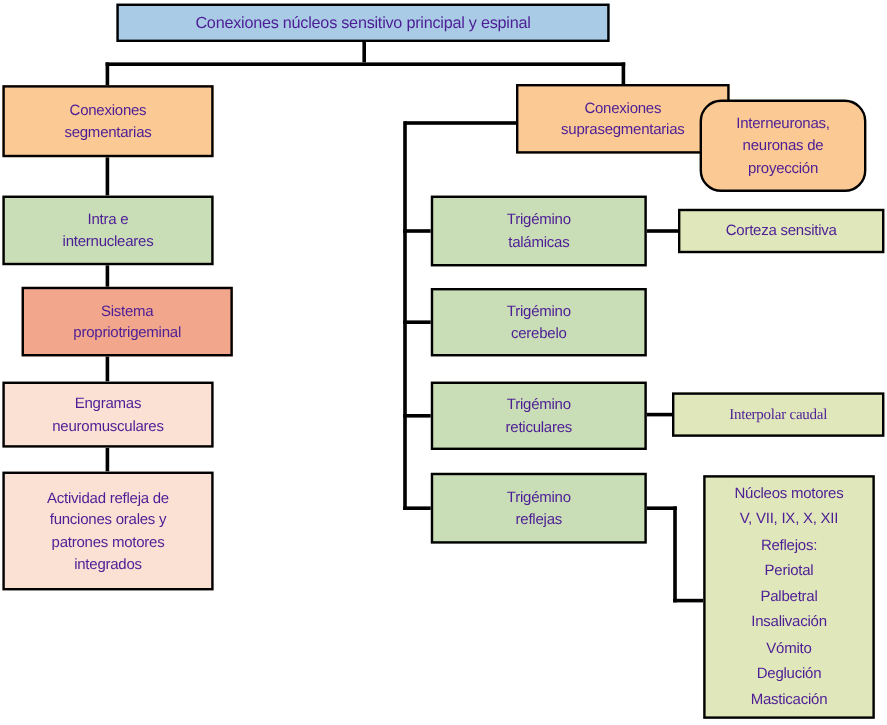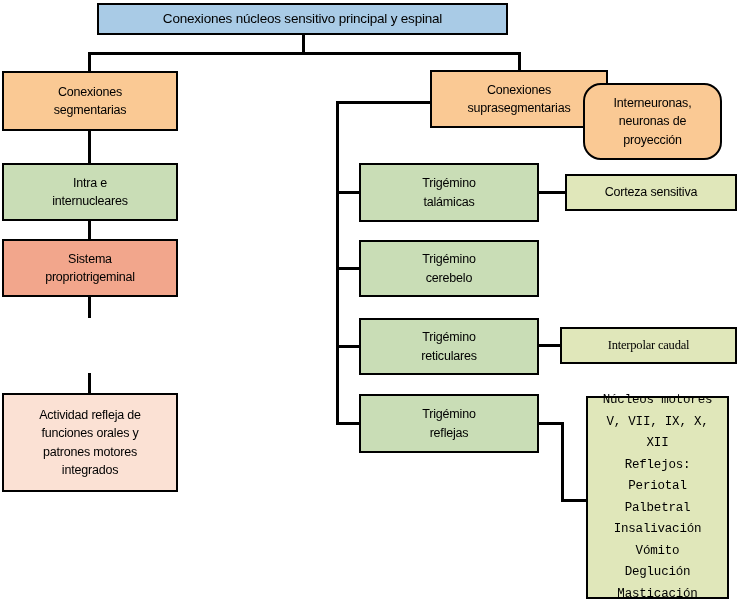--- a/index.html
+++ b/index.html
@@ -1,21 +1,21 @@
 <!DOCTYPE html>
 <html><head>
 <meta charset="utf-8">
 <style>
   html,body{margin:0;padding:0;background:#fff;}
   .canvas{
     position:relative;
     width:739px;height:604px;
     background:#ffffff;
     font-family:"Liberation Sans", sans-serif;
-    color:#000000;
+    color:#4c1d95;
     overflow:hidden;
   }
   .node{
     position:absolute;
     box-sizing:border-box;
     border:2px solid #000;
     display:flex;
     align-items:center;
     justify-content:center;
     text-align:center;
@@ -24,24 +24,24 @@
     font-size:12.5px;
     line-height:1.45;
     letter-spacing:-0.2px;
     z-index:1;
   }
   .node.title-box{font-size:13.5px;}
   .node.note{z-index:2;border-radius:18px;}
   .blue{background:#A9CBE6;}
   .orange{background:#FAC994;}
   .green{background:#C9DDB6;}
-  .salmon{background:#F2A68C;}
+  .salmon{background:#F2A68C;margin-left:16px;}
   .pink{background:#FBE1D4;}
   .ygreen{background:#E0E7BA;}
-  .tall-list{line-height:1.72;padding:4px 4px;font-family:Liberation Mono, monospace;}
+  .tall-list{line-height:1.72;padding:4px 4px;}
   .line{
     position:absolute;
     background:#000;
     z-index:0;
   }
 </style>
 </head>
 <body>
 
 <div class="canvas">
@@ -70,20 +70,22 @@
   <div class="line" style="left:561px;top:499px;width:25px;height:3px;"></div>
 
   <div class="node blue title-box" style="left:97px;top:3px;width:411px;height:32px;">Conexiones núcleos sensitivo principal y espinal</div>
 
   <div class="node orange" style="left:2px;top:71px;width:176px;height:60px;">Conexiones
 segmentarias</div>
   <div class="node green" style="left:2px;top:163px;width:176px;height:58px;">Intra e
 internucleares</div>
   <div class="node salmon" style="left:2px;top:239px;width:176px;height:58px;">Sistema
 propriotrigeminal</div>
+  <div class="node pink" style="left:2px;top:318px;width:176px;height:55px;">Engramas
+neuromusculares</div>
   <div class="node pink" style="left:2px;top:393px;width:176px;height:99px;">Actividad refleja de
 funciones orales y
 patrones motores
 integrados</div>
 
   <div class="node orange" style="left:430px;top:70px;width:178px;height:58px;">Conexiones
 suprasegmentarias</div>
   <div class="node orange note" style="left:583px;top:83px;width:139px;height:77px;">Interneuronas,
 neuronas de
 proyección</div>

